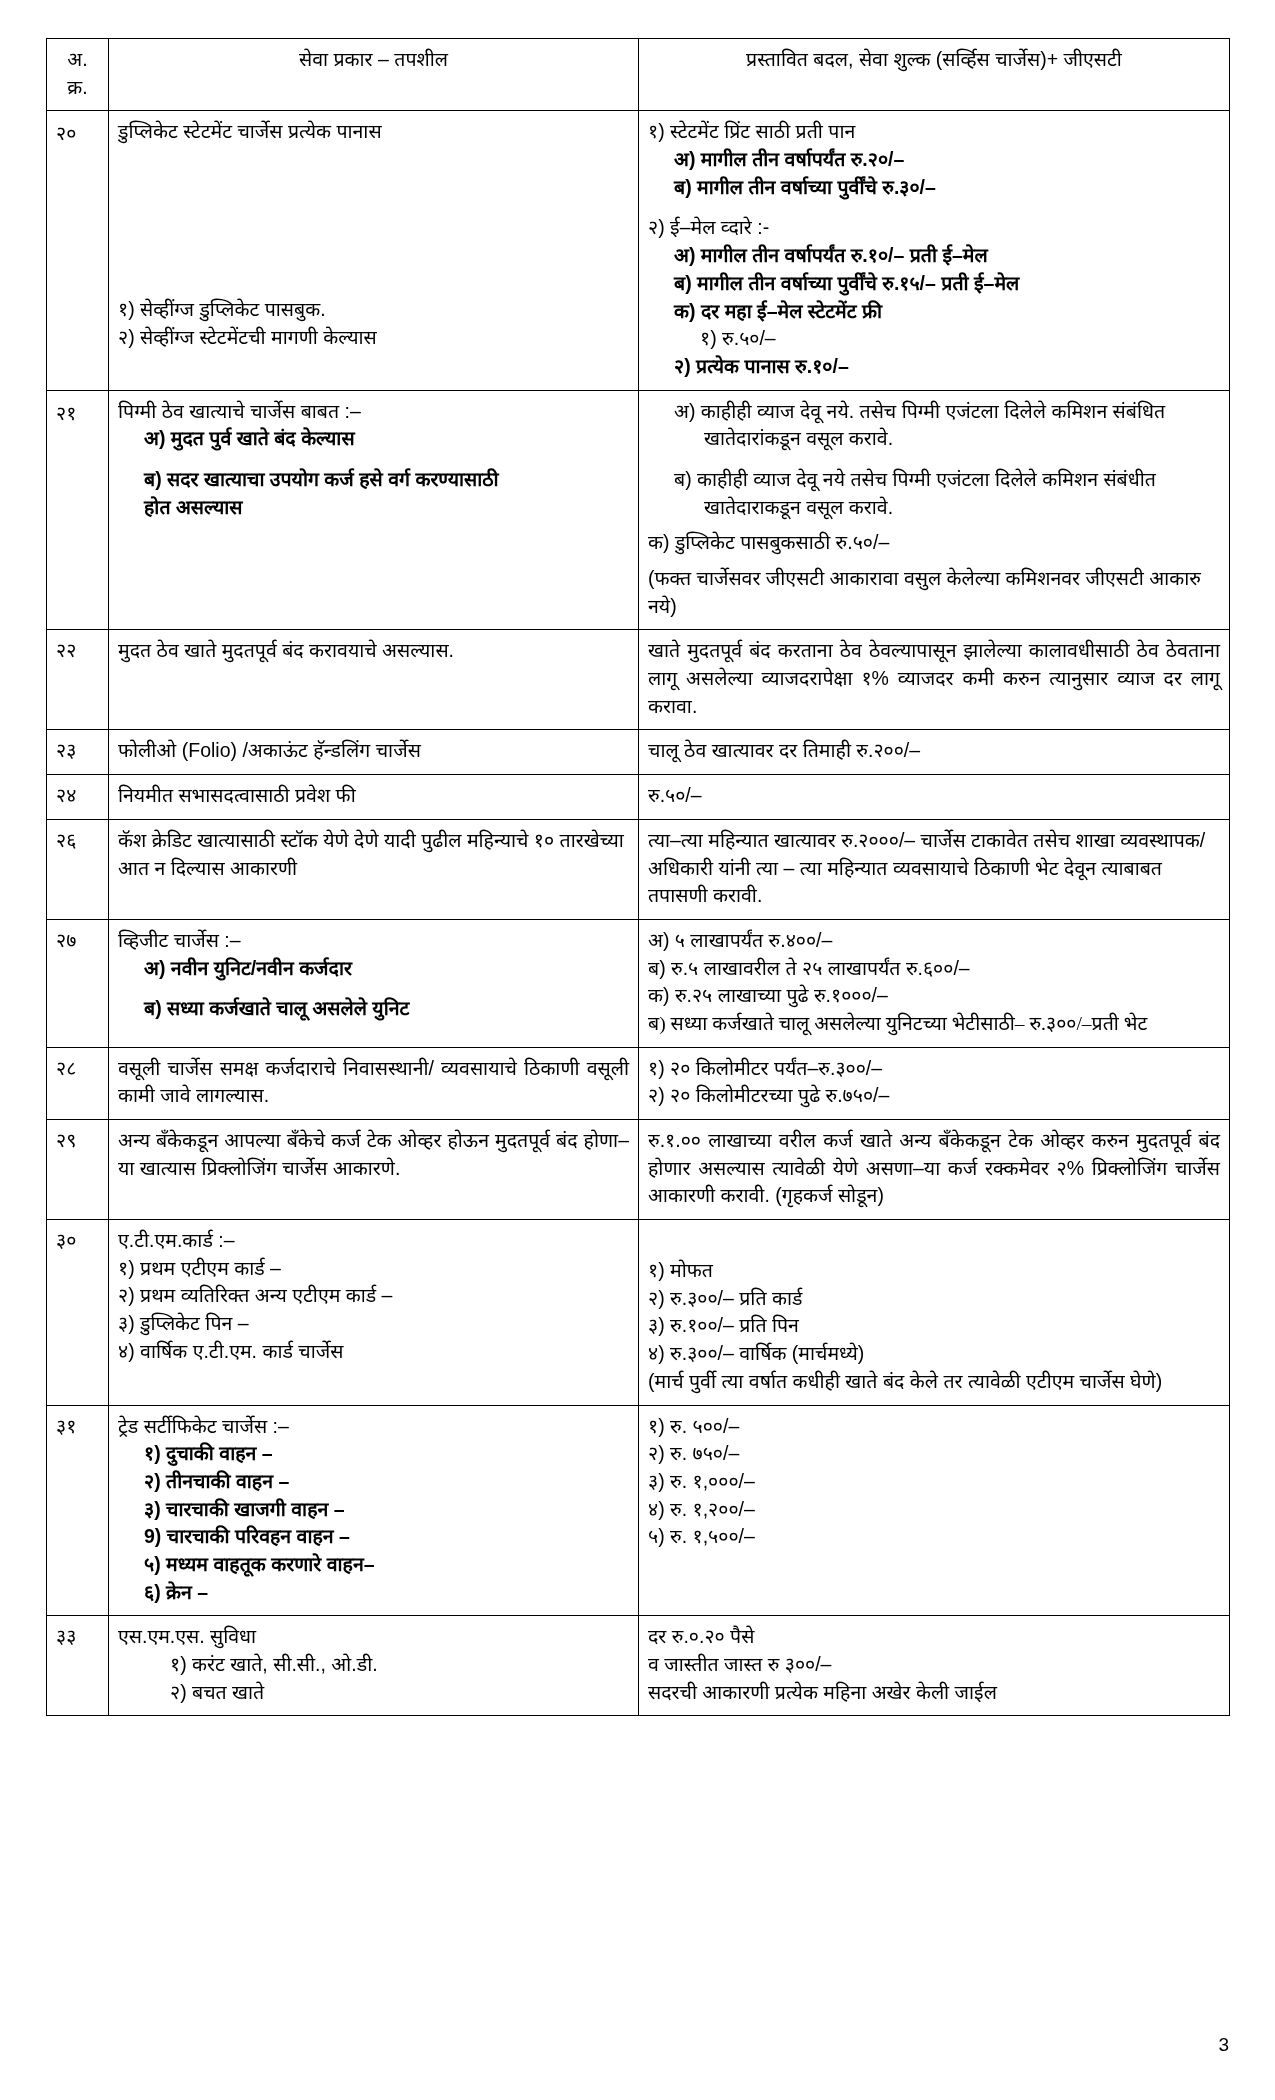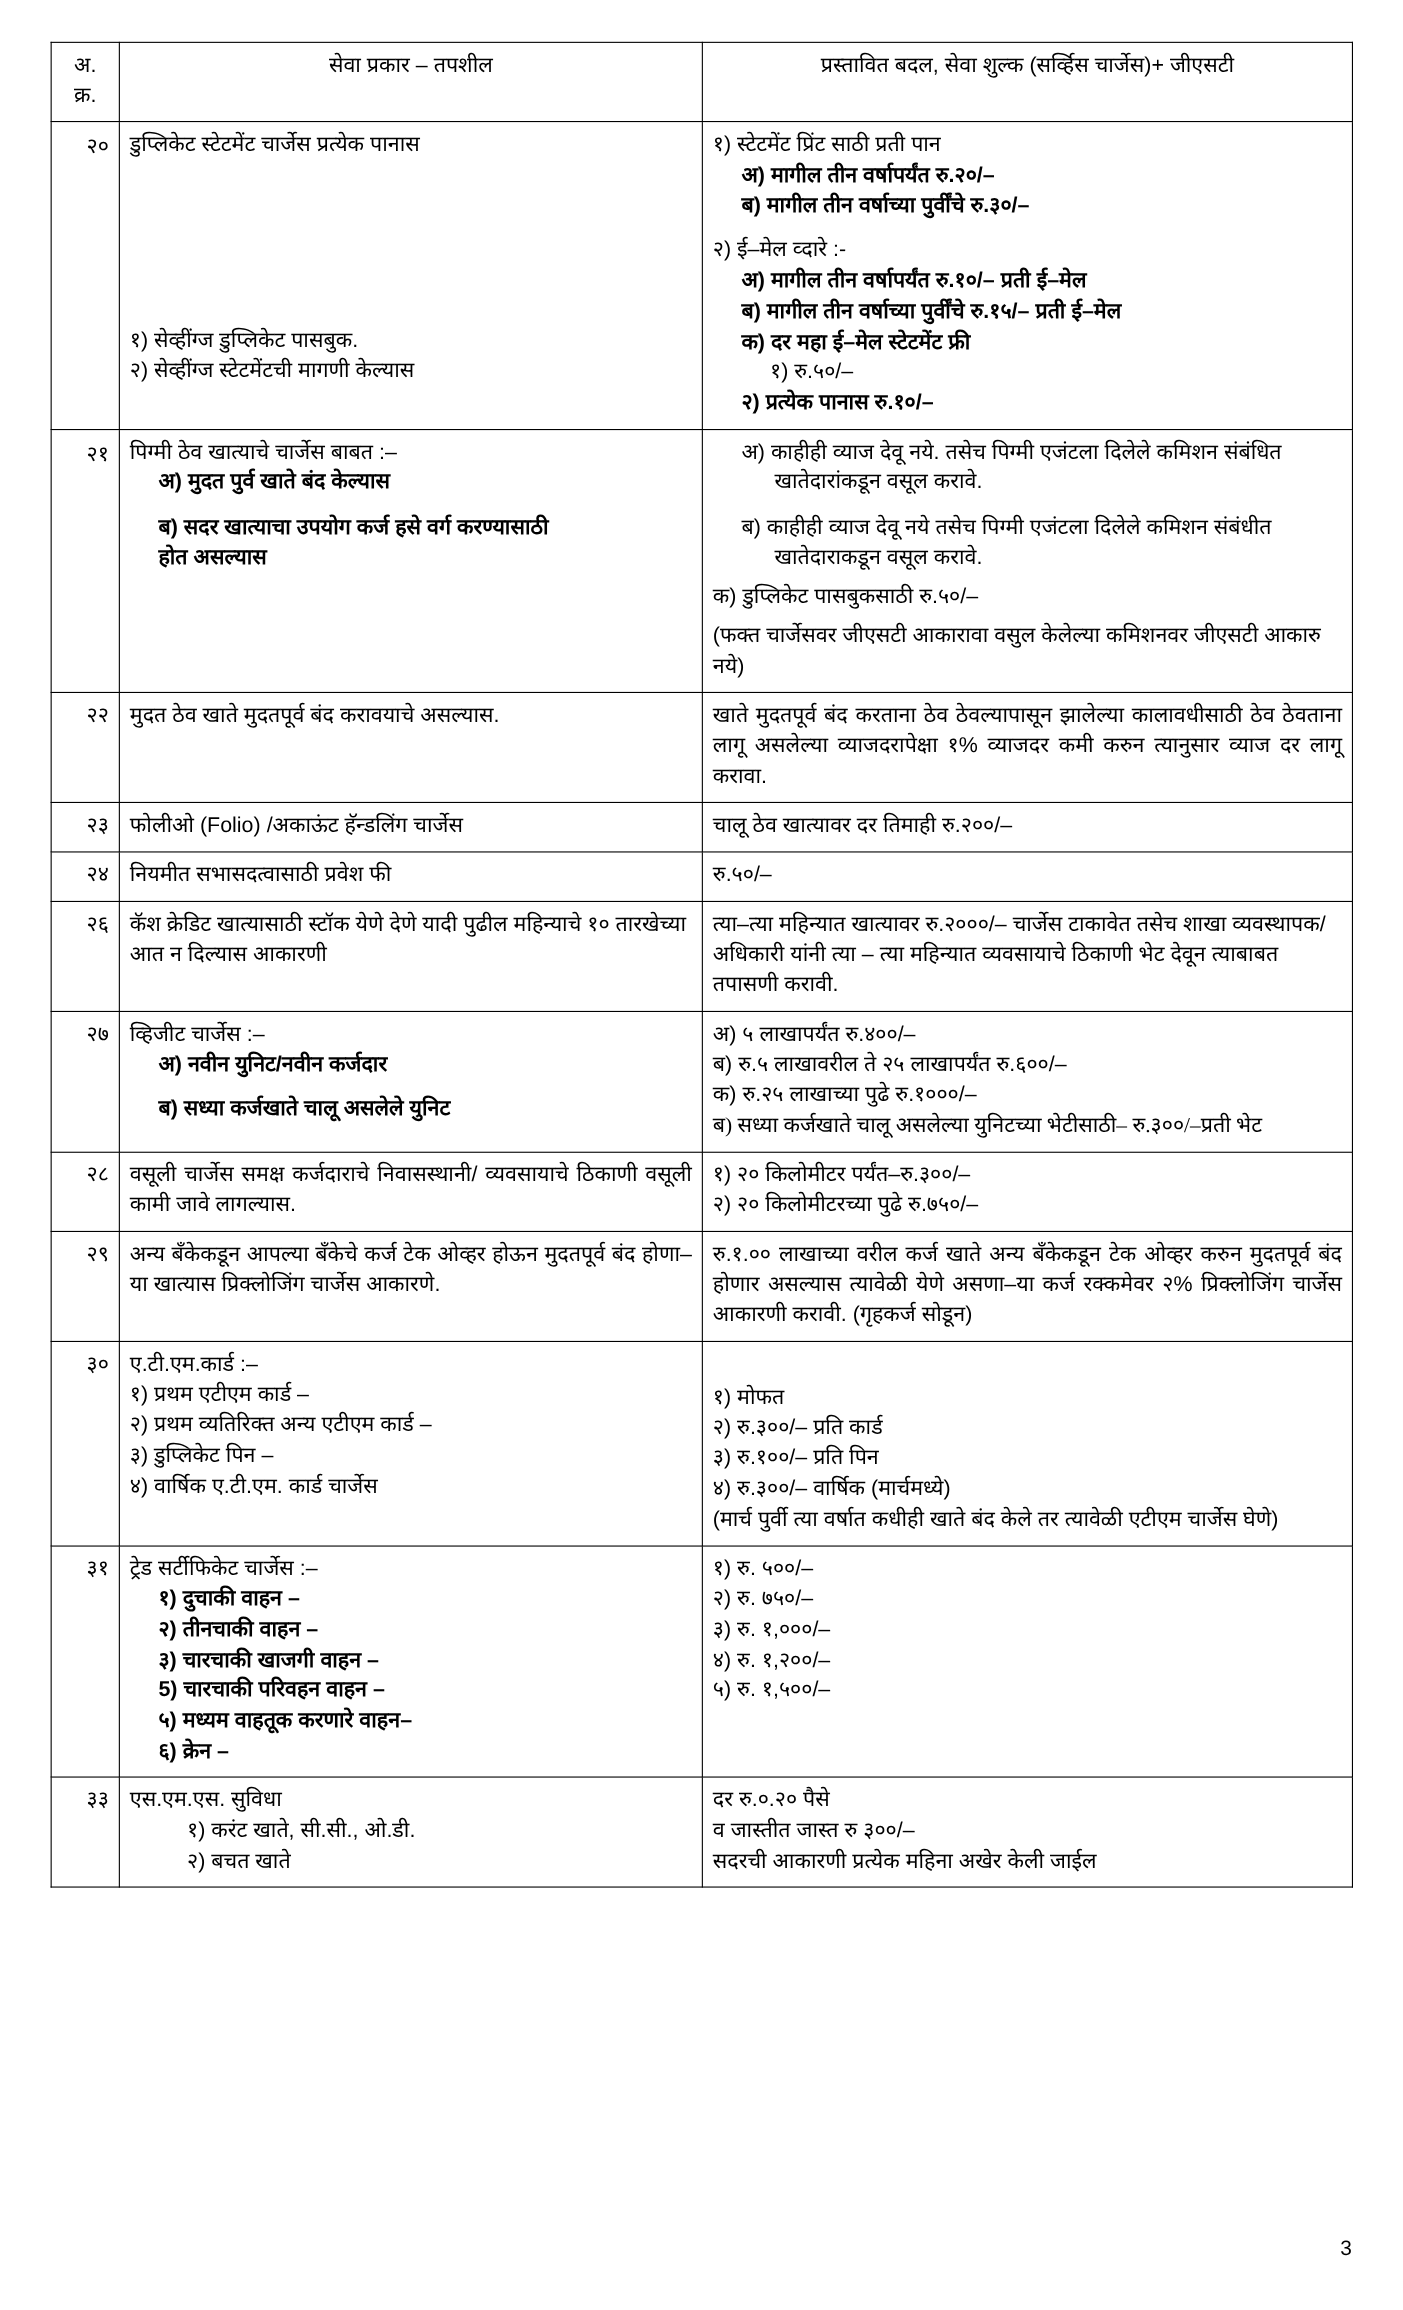--- a/index.html
+++ b/index.html
@@ -43,21 +43,21 @@
     vertical-align: middle;
     padding-top: 12px;
     padding-bottom: 12px;
     font-size: 20.5px;
   }
   th.head-sr {
     line-height: 1.25;
     font-size: 20px;
   }
   td.sr {
-    text-align: right;
+    text-align: left;
     vertical-align: middle;
     font-size: 20px;
   }
   td.sr.top {
     vertical-align: top;
     padding-top: 9px;
   }
   .ln { display: block; }
   .ind1 { padding-left: 26px; text-indent: 0; font-weight: bold; }
   .ind2 { padding-left: 52px; }
@@ -240,21 +240,21 @@
         </td>
       </tr>
 
       <tr>
         <td class="sr">३१</td>
         <td>
           <span class="ln">ट्रेड सर्टीफिकेट चार्जेस :–</span>
           <span class="ln ind1">१) दुचाकी वाहन –</span>
           <span class="ln ind1">२) तीनचाकी वाहन –</span>
           <span class="ln ind1">३) चारचाकी खाजगी वाहन –</span>
-          <span class="ln ind1">5) चारचाकी परिवहन वाहन –</span>
+          <span class="ln ind1">9) चारचाकी परिवहन वाहन –</span>
           <span class="ln ind1">५) मध्यम वाहतूक करणारे वाहन–</span>
           <span class="ln ind1">६) क्रेन –</span>
         </td>
         <td>
           <span class="ln">१) रु.    ५००/–</span>
           <span class="ln">२) रु.    ७५०/–</span>
           <span class="ln">३) रु.  १,०००/–</span>
           <span class="ln">४) रु.  १,२००/–</span>
           <span class="ln">५) रु.  १,५००/–</span>
         </td>

